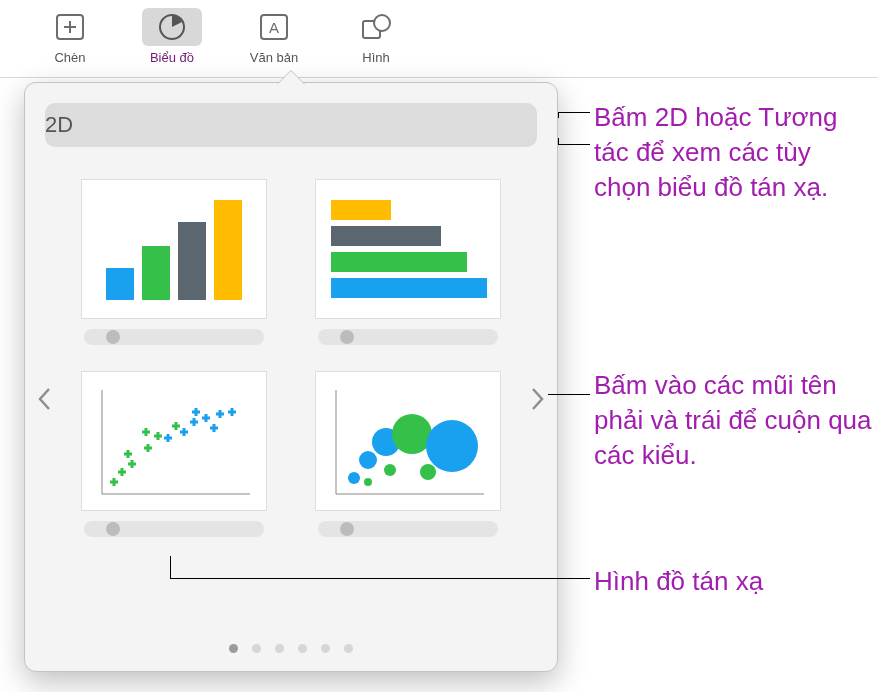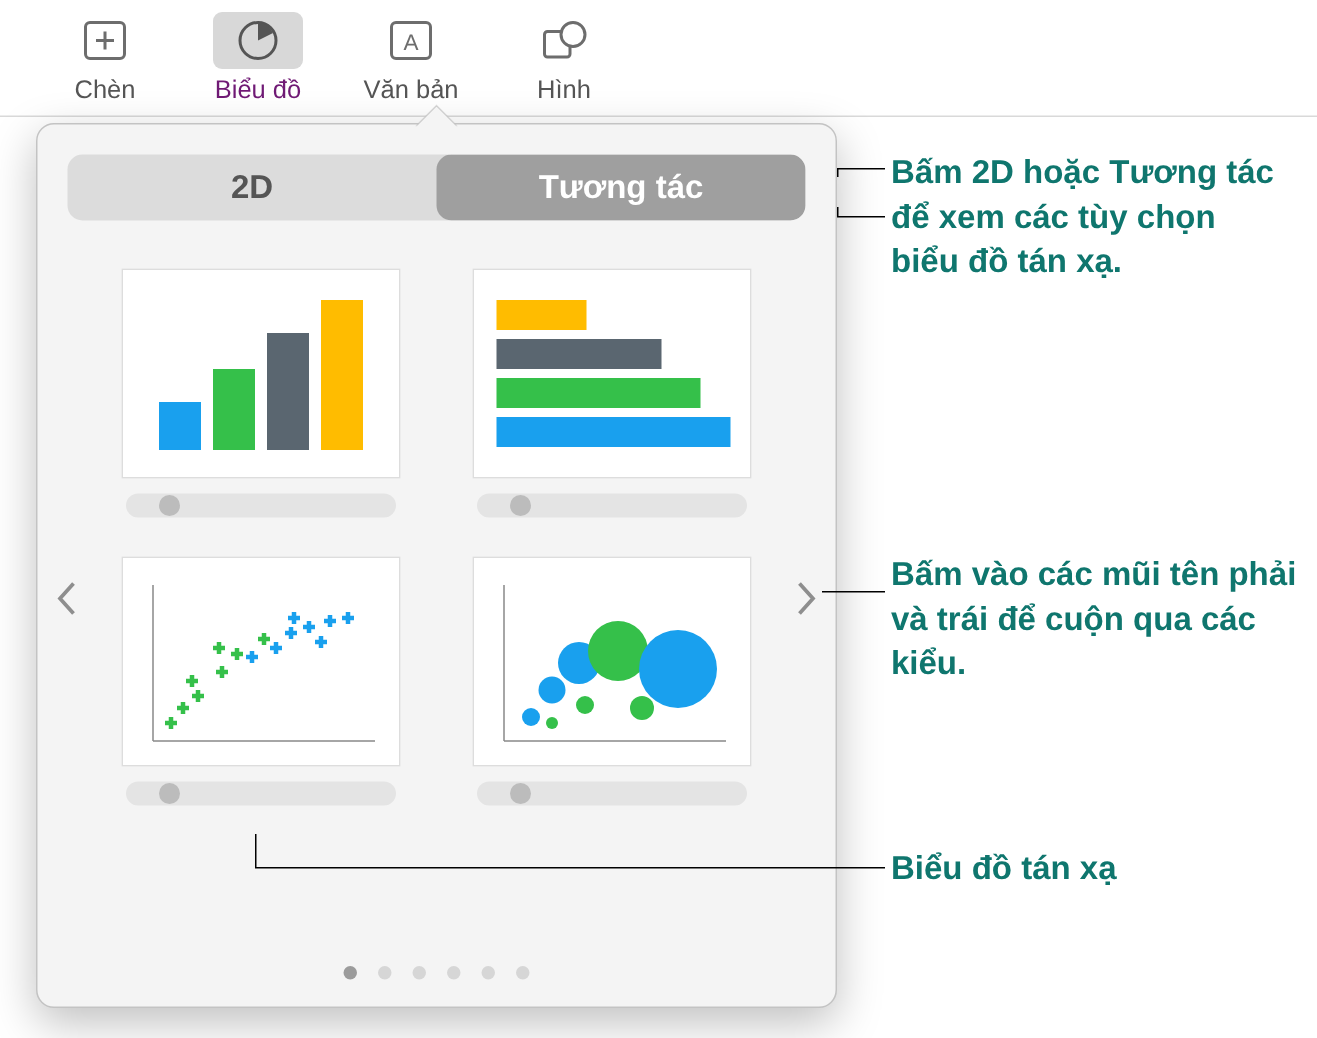--- a/index.html
+++ b/index.html
@@ -33,21 +33,21 @@
     width: 60px;
     height: 38px;
     display: flex;
     align-items: center;
     justify-content: center;
     border-radius: 6px;
   }
   .tool-btn.active .ico-wrap { background: #d8d8d8; }
   .tool-btn .lbl {
     margin-top: 4px;
-    font-size: 17px;
+    font-size: 13px;
     color: #555;
   }
   .tool-btn.active .lbl { color: #701a75; }
   svg { display:block; }
 
   .popover {
     position: absolute;
     left: 24px;
     top: 82px;
     width: 534px;
@@ -73,26 +73,24 @@
     margin: 20px 20px 16px 20px;
     border-radius: 10px;
     background: #dcdcdc;
     height: 44px;
     overflow: hidden;
   }
   .seg-btn {
     flex: 1;
     display: flex;
     align-items: center;
-    justify-content: center;
     font-size: 22px;
     color: #555;
     cursor: pointer;
     position: relative;
-    font-weight: bold;
   }
   .seg-btn + .seg-btn::before {
     content:"";
     position:absolute; left:0; top:8px; bottom:8px;
     width:1px; background:#c8c8c8;
   }
   .seg-btn.selected {
     background: #9f9f9f;
     color: #fff;
     border-radius: 10px;
@@ -160,24 +158,23 @@
     display:flex; justify-content:center; gap:14px;
   }
   .dot {
     width:9px; height:9px; border-radius:50%;
     background:#d6d6d6;
   }
   .dot.active{ background:#9b9b9b; }
 
   .callout {
     position:absolute;
-    font-size: 22px;
-    color:#0f766e;
+    font-size: 26px;
+    color:#a21caf;
     line-height: 1.35;
-    font-weight: bold;
   }
   .co1 { left: 594px; top: 100px; width: 260px;}
   .co2 { left: 594px; top: 368px; width: 280px;}
   .co3 { left: 594px; top: 564px; width: 260px;}
 
   .lead-line { position:absolute; background:#000; }
   .lead-h1 { top:112px; left:558px; width:32px; height:1px;}
   .lead-v1a{ top:112px; left:558px; width:1px; height:6px;}
   .lead-v1b{ top:138px; left:558px; width:1px; height:6px;}
   .lead-h1b{ top:144px; left:558px; width:32px; height:1px;}
@@ -226,23 +223,20 @@
         </svg>
     </div>
     <div class="lbl">Hình</div>
   </div>
 </div>
 
 <div class="popover">
   <div class="seg">
     <div class="seg-btn">
         <span>2D</span>
-      </div>
-    <div class="seg-btn selected">
-        <span>Tương tác</span>
       </div>
   </div>
 
   <div class="grid-area">
     <div class="nav-arrow nav-left">
       <svg width="14" height="24" viewBox="0 0 14 24">
           <polyline points="12,2 3,12 12,22" fill="none" stroke="#8e8e8e" stroke-width="2.5"></polyline>
         </svg>
     </div>
     <div class="nav-arrow nav-right">
@@ -340,13 +334,13 @@
 <div class="lead-line lead-v1a"></div>
 <div class="lead-line lead-h1b"></div>
 <div class="lead-line lead-v1b"></div>
 <div class="callout co1">Bấm 2D hoặc Tương tác để xem các tùy chọn biểu đồ tán xạ.</div>
 
 <div class="lead-line lead-h2"></div>
 <div class="callout co2">Bấm vào các mũi tên phải và trái để cuộn qua các kiểu.</div>
 
 <div class="lead-line lead-v3"></div>
 <div class="lead-line lead-h3"></div>
-<div class="callout co3">Biểu đồ tán xạ</div>
+<div class="callout co3">Hình đồ tán xạ</div>
 
 </body></html>

